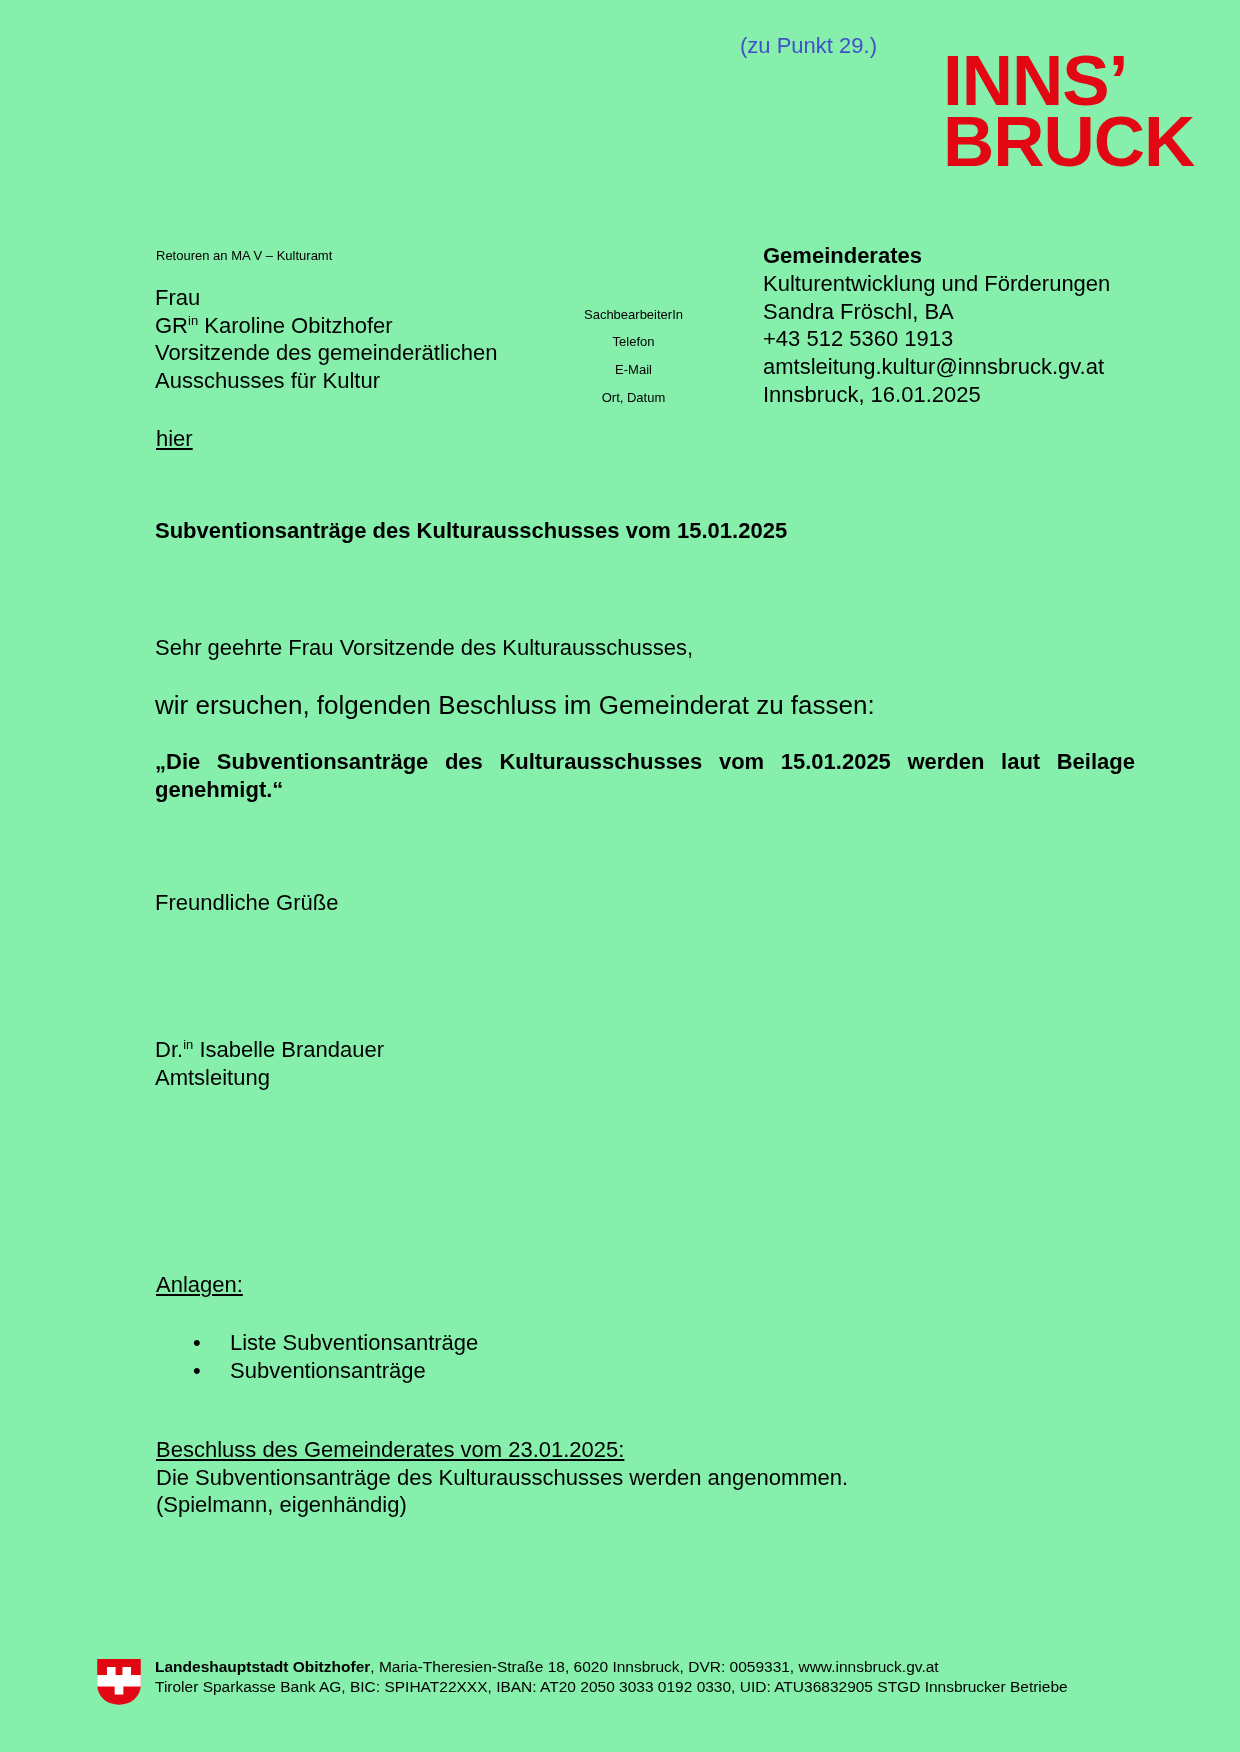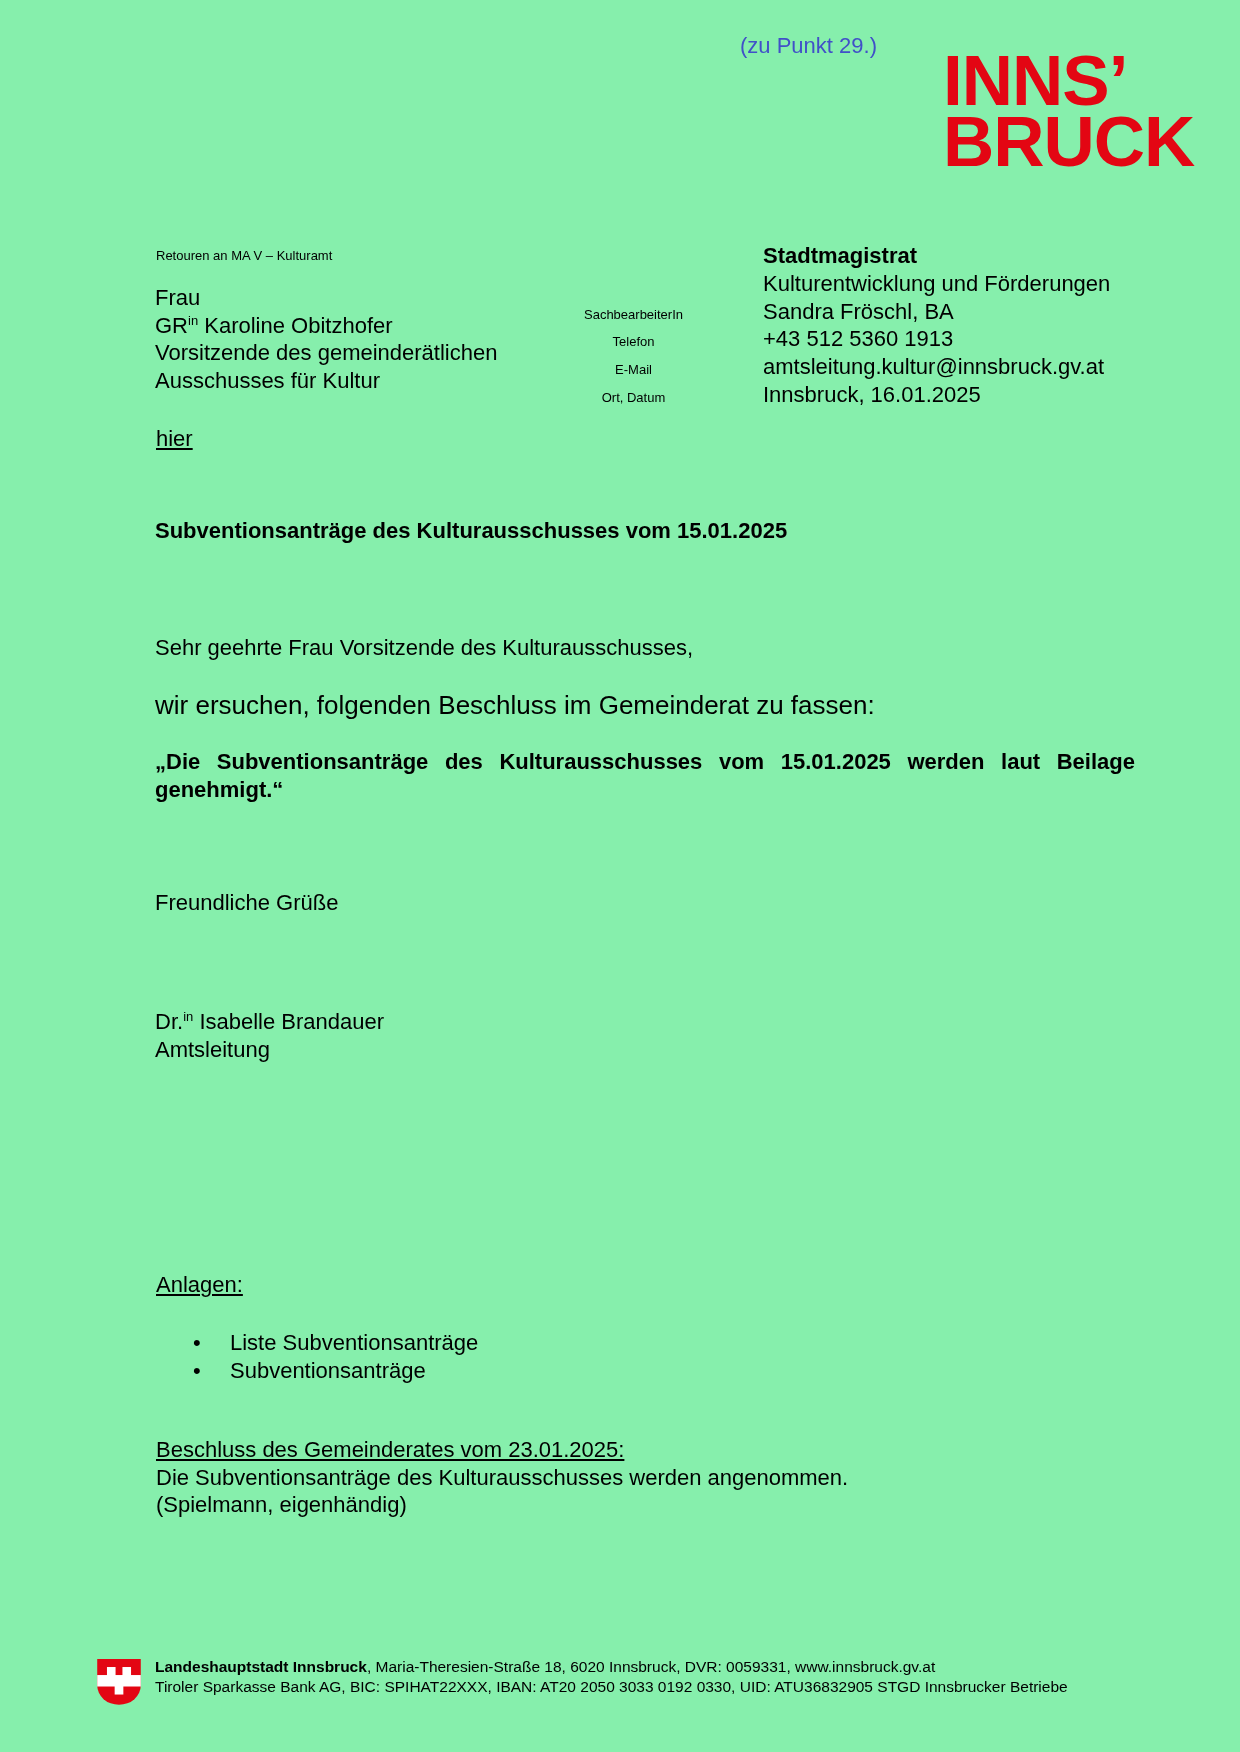--- a/index.html
+++ b/index.html
@@ -48,21 +48,21 @@
   
   .subject    { left: 155px; top: 517px; width: 980px; font-size: 22px; font-weight: bold; line-height: 27.5px; }
   .salutation { left: 155px; top: 634px; width: 980px; font-size: 22px; line-height: 27.5px; }
   .request    { left: 155px; top: 692px; width: 980px; font-size: 26px; line-height: 27.5px; }
   .resolution {
     left: 155px; top: 748px; width: 980px;
     font-size: 22px; font-weight: bold; line-height: 27.5px;
     text-align: justify; text-align-last: left;
   }
   .closing    { left: 155px; top: 889px; font-size: 22px; line-height: 27.5px; }
-  .signer     { left: 155px; top: 1008px; font-size: 22px; line-height: 28px; }
+  .signer     { left: 155px; top: 1036px; font-size: 22px; line-height: 28px; }
 
   sup.idx { font-size: 13px; line-height: 0; vertical-align: super; }
 
   .attachments-heading {
     left: 156px; top: 1271px;
     font-size: 22px; line-height: 27.5px;
     text-decoration: underline;
   }
   .attachments-list {
     left: 193px; top: 1329px;
@@ -99,21 +99,21 @@
     <div><span>GR</span><sup class="idx">in</sup> <span>Karoline Obitzhofer</span></div>
     <div>Vorsitzende des gemeinderätlichen</div>
     <div>Ausschusses für Kultur</div>
   </div>
 
   <div class="abs here-note">hier</div>
 
   <div class="abs sender">
     <div class="sender-row first">
       <div class="sender-label"></div>
-      <div class="sender-value">Stadtmagistrat</div>
+      <div class="sender-value">Gemeinderates</div>
     </div>
     <div class="sender-row">
       <div class="sender-label"></div>
       <div class="sender-value">Kulturentwicklung und Förderungen</div>
     </div>
     <div class="sender-row">
       <div class="sender-label">SachbearbeiterIn</div>
       <div class="sender-value">Sandra Fröschl, BA</div>
     </div>
     <div class="sender-row">
@@ -163,17 +163,17 @@
   <div class="abs crest">
     <svg width="46" height="47" viewBox="0 0 40 41">
       <path d="M1,0 h38 v23 a19,17 0 0 1 -38,0 z" fill="#E30613"></path>
       <rect x="1" y="14" width="38" height="10" fill="#ffffff"></rect>
       <rect x="9.5" y="7" width="7.5" height="8" fill="#ffffff"></rect>
       <rect x="23" y="7" width="7.5" height="8" fill="#ffffff"></rect>
       <rect x="16.2" y="23" width="7.6" height="8" fill="#ffffff"></rect>
     </svg>
   </div>
   <div class="abs footer-text">
-    <div><span class="bold">Landeshauptstadt Innsbruck</span><span>, Maria-Theresien-Straße 18, 6020 Innsbruck, DVR: 0059331, www.innsbruck.gv.at</span></div>
+    <div><span class="bold">Landeshauptstadt Obitzhofer</span><span>, Maria-Theresien-Straße 18, 6020 Innsbruck, DVR: 0059331, www.innsbruck.gv.at</span></div>
     <div>Tiroler Sparkasse Bank AG, BIC: SPIHAT22XXX, IBAN: AT20 2050 3033 0192 0330, UID: ATU36832905 STGD Innsbrucker Betriebe</div>
   </div>
 
 </div>
 
 </body></html>

